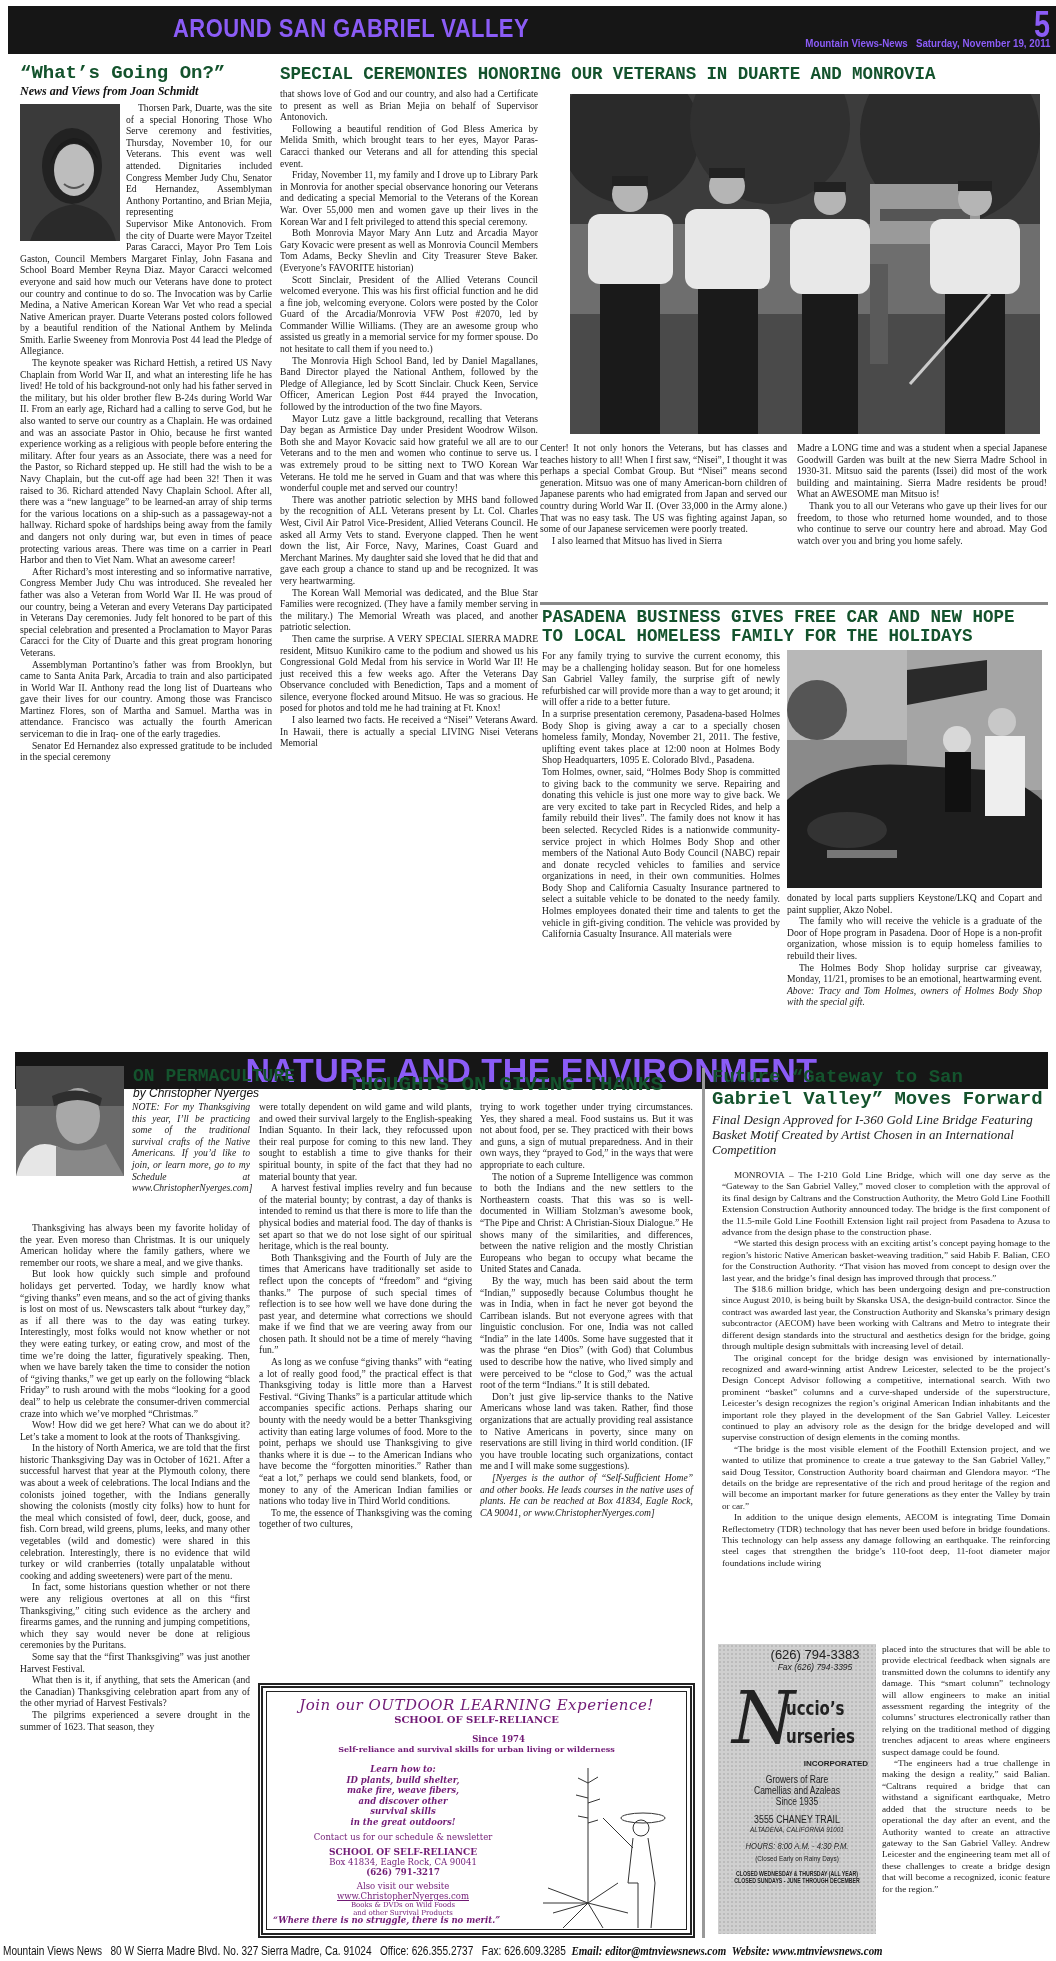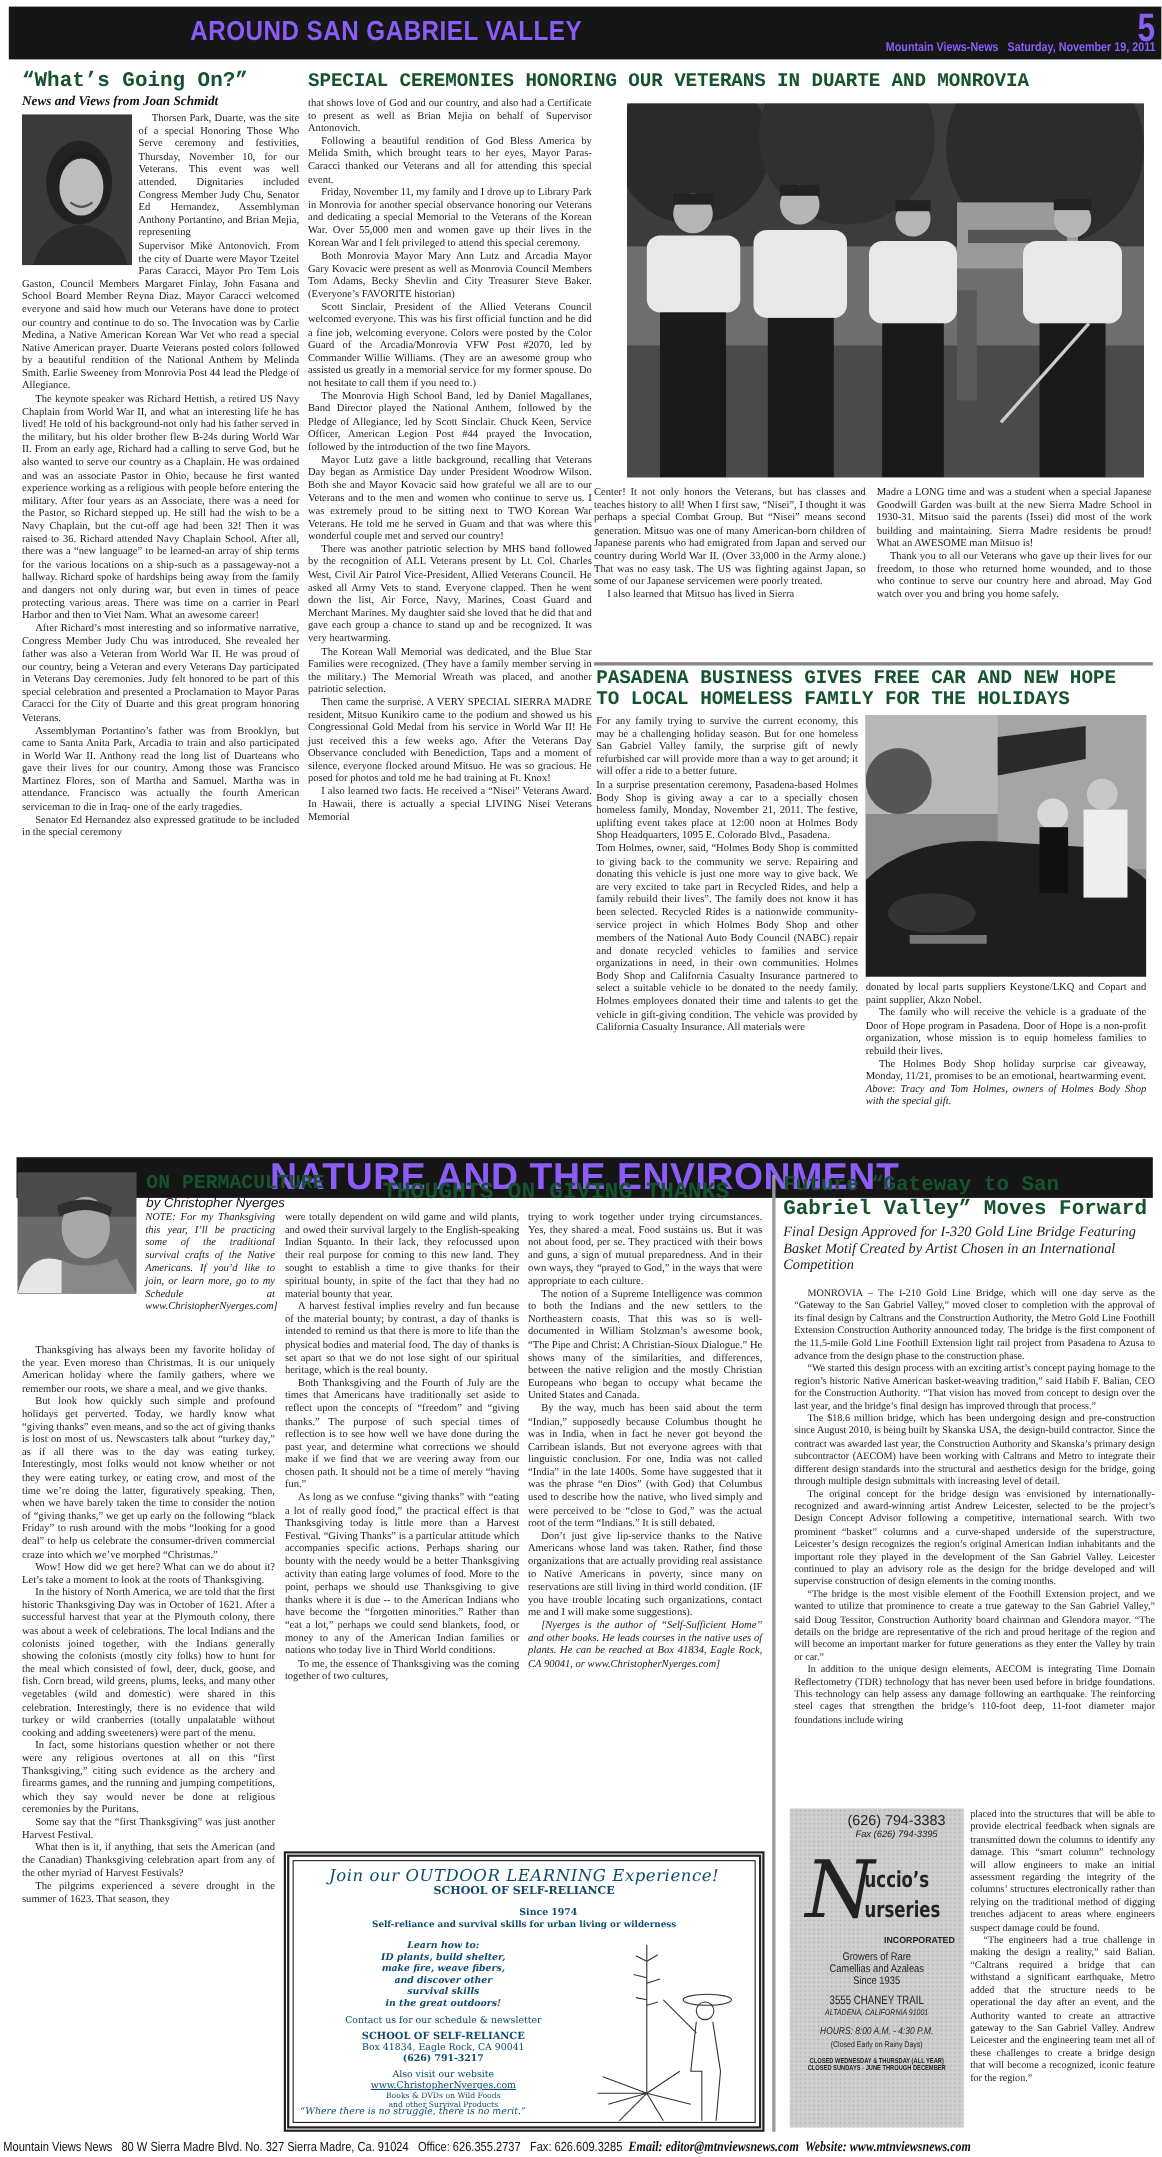--- a/index.html
+++ b/index.html
@@ -199,21 +199,21 @@
 </div>
 
 <div class="abs body-text" style="left:480px; top:1101px; width:213px;">
   <p class="noind">trying to work together under trying circumstances. Yes, they shared a meal. Food sustains us. But it was not about food, per se. They practiced with their bows and guns, a sign of mutual preparedness. And in their own ways, they “prayed to God,” in the ways that were appropriate to each culture.</p>
   <p>The notion of a Supreme Intelligence was common to both the Indians and the new settlers to the Northeastern coasts. That this was so is well-documented in William Stolzman’s awesome book, “The Pipe and Christ: A Christian-Sioux Dialogue.” He shows many of the similarities, and differences, between the native religion and the mostly Christian Europeans who began to occupy what became the United States and Canada.</p>
   <p>By the way, much has been said about the term “Indian,” supposedly because Columbus thought he was in India, when in fact he never got beyond the Carribean islands. But not everyone agrees with that linguistic conclusion. For one, India was not called “India” in the late 1400s. Some have suggested that it was the phrase “en Dios” (with God) that Columbus used to describe how the native, who lived simply and were perceived to be “close to God,” was the actual root of the term “Indians.” It is still debated.</p>
   <p>Don’t just give lip-service thanks to the Native Americans whose land was taken. Rather, find those organizations that are actually providing real assistance to Native Americans in poverty, since many on reservations are still living in third world condition. (IF you have trouble locating such organizations, contact me and I will make some suggestions).</p>
   <p class="ital">[Nyerges is the author of “Self-Sufficient Home” and other books. He leads courses in the native uses of plants. He can be reached at Box 41834, Eagle Rock, CA 90041, or www.ChristopherNyerges.com]</p>
 </div>
 
-<div class="abs ad-box" style="left:258px; top:1683px; width:437px; height:255px; font-family:'DejaVu Serif',serif; color:#0c4a6e;">
+<div class="abs ad-box" style="left:258px; top:1683px; width:437px; height:255px; font-family:'DejaVu Serif',serif; color:#701a75;">
   <div style="text-align:center; font-style:italic; font-size:15px; margin-top:8px; letter-spacing:0.5px;">Join our OUTDOOR LEARNING Experience!</div>
   <div style="text-align:center; font-weight:bold; font-size:10px;">SCHOOL OF SELF-RELIANCE</div>
   <div style="text-align:center; font-weight:bold; font-size:8.5px; margin-top:9px;padding-left:44px;">Since 1974</div>
   <div style="text-align:center; font-weight:bold; font-size:8px;">Self-reliance and survival skills for urban living or wilderness</div>
   <div style="position:absolute; left:10px; top:76px; width:260px; text-align:center;">
     <div style="font-style:italic; font-weight:bold; font-size:8.5px; line-height:10.5px;">
       <div>Learn how to:</div>
       <div>ID plants, build shelter,</div>
       <div>make fire, weave fibers,</div>
       <div>and discover other</div>
@@ -222,37 +222,37 @@
     </div>
     <div style="font-size:8.5px; margin-top:5px;">Contact us for our schedule &amp; newsletter</div>
     <div style="font-weight:bold; font-size:9px; margin-top:5px;">SCHOOL OF SELF-RELIANCE</div>
     <div style="font-size:8.5px;">Box 41834, Eagle Rock, CA 90041</div>
     <div style="font-weight:bold; font-size:8.5px;">(626) 791-3217</div>
     <div style="font-size:8.5px; margin-top:4px;">Also visit our website</div>
     <div style="font-size:8.5px; text-decoration:underline;">www.ChristopherNyerges.com</div>
     <div style="font-size:7px;">Books &amp; DVDs on Wild Foods</div>
     <div style="font-size:7px;">and other Survival Products</div>
   </div>
-  <div style="position:absolute; left:10px; bottom:8px; font-style:italic; font-weight:normal; font-size:8.5px;">“Where there is no struggle, there is no merit.”</div>
+  <div style="position:absolute; left:10px; bottom:8px; font-style:italic; font-weight:bold; font-size:8.5px;">“Where there is no struggle, there is no merit.”</div>
   <svg style="position:absolute; left:280px; top:75px;" width="140" height="170" viewBox="0 0 140 170">
     <g stroke="#333" stroke-width="1" fill="none">
       <line x1="45" y1="5" x2="45" y2="140"></line>
       <path d="M45 20 l-10 -5 M45 20 l10 -6 M45 35 l-12 -3 M45 40 l12 -4 M45 55 l-10 -2 M45 60 l10 -3"></path>
       <path d="M45 140 L5 125 M45 140 L10 150 M45 140 L20 165 M45 140 L75 120 M45 140 L85 150 M45 140 L60 165 M45 140 L0 140"></path>
       <ellipse cx="100" cy="55" rx="22" ry="5"></ellipse>
       <circle cx="98" cy="65" r="8"></circle>
       <path d="M90 75 L85 120 L95 120 L95 165 M105 75 L112 120 L108 165 M90 85 L60 55"></path>
     </g>
   </svg>
 </div>
 
 <div class="abs rule-v" style="left:702px; top:1068px; height:870px;"></div>
 
 <div class="abs kicker" style="left:712px; top:1066px; width:340px; font-size:19px; line-height:22px;">Future “Gateway to San Gabriel Valley” Moves Forward</div>
-<div class="abs ital" style="left:712px; top:1112px; width:330px; font-size:13px; line-height:15px; color:#222;">Final Design Approved for I-320 Gold Line Bridge Featuring Basket Motif Created by Artist Chosen in an International Competition</div>
+<div class="abs ital" style="left:712px; top:1112px; width:330px; font-size:13px; line-height:15px; color:#222;">Final Design Approved for I-360 Gold Line Bridge Featuring Basket Motif Created by Artist Chosen in an International Competition</div>
 
 <div class="abs body-text" style="left:722px; top:1170px; width:328px; font-size:9.2px; line-height:11.4px;">
   <p>MONROVIA – The I-210 Gold Line Bridge, which will one day serve as the “Gateway to the San Gabriel Valley,” moved closer to completion with the approval of its final design by Caltrans and the Construction Authority, the Metro Gold Line Foothill Extension Construction Authority announced today. The bridge is the first component of the 11.5-mile Gold Line Foothill Extension light rail project from Pasadena to Azusa to advance from the design phase to the construction phase.</p>
   <p>“We started this design process with an exciting artist’s concept paying homage to the region’s historic Native American basket-weaving tradition,” said Habib F. Balian, CEO for the Construction Authority. “That vision has moved from concept to design over the last year, and the bridge’s final design has improved through that process.”</p>
   <p>The $18.6 million bridge, which has been undergoing design and pre-construction since August 2010, is being built by Skanska USA, the design-build contractor. Since the contract was awarded last year, the Construction Authority and Skanska’s primary design subcontractor (AECOM) have been working with Caltrans and Metro to integrate their different design standards into the structural and aesthetics design for the bridge, going through multiple design submittals with increasing level of detail.</p>
   <p>The original concept for the bridge design was envisioned by internationally-recognized and award-winning artist Andrew Leicester, selected to be the project’s Design Concept Advisor following a competitive, international search. With two prominent “basket” columns and a curve-shaped underside of the superstructure, Leicester’s design recognizes the region’s original American Indian inhabitants and the important role they played in the development of the San Gabriel Valley. Leicester continued to play an advisory role as the design for the bridge developed and will supervise construction of design elements in the coming months.</p>
   <p>“The bridge is the most visible element of the Foothill Extension project, and we wanted to utilize that prominence to create a true gateway to the San Gabriel Valley,” said Doug Tessitor, Construction Authority board chairman and Glendora mayor. “The details on the bridge are representative of the rich and proud heritage of the region and will become an important marker for future generations as they enter the Valley by train or car.”</p>
   <p>In addition to the unique design elements, AECOM is integrating Time Domain Reflectometry (TDR) technology that has never been used before in bridge foundations. This technology can help assess any damage following an earthquake. The reinforcing steel cages that strengthen the bridge’s 110-foot deep, 11-foot diameter major foundations include wiring</p>
 </div>
 

